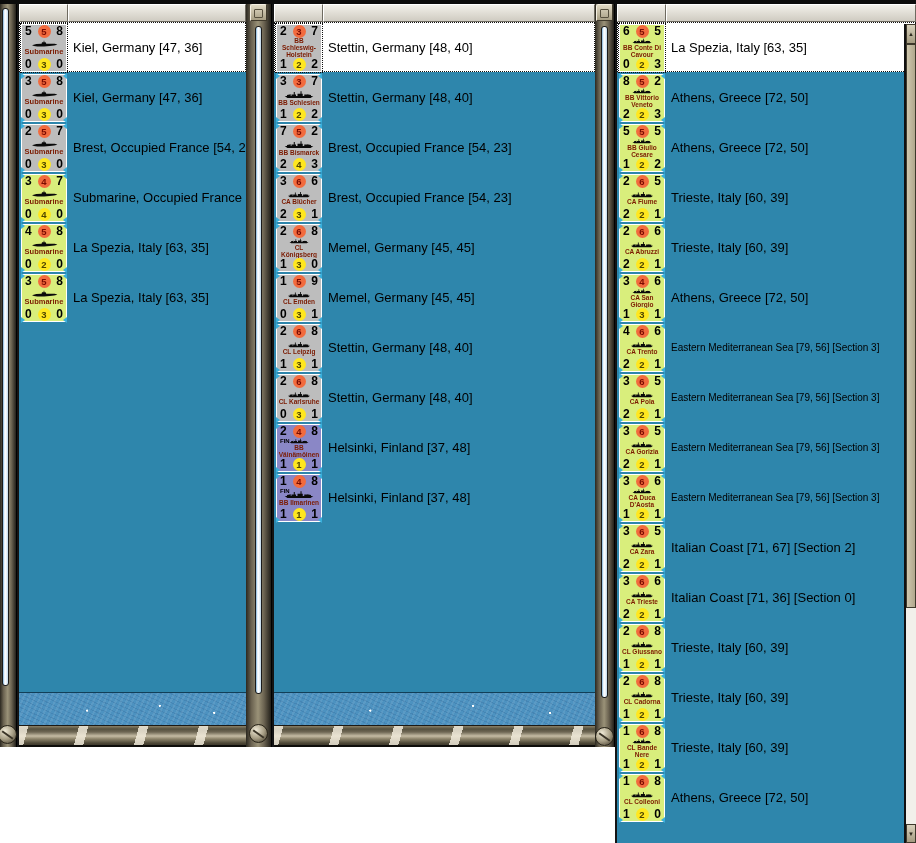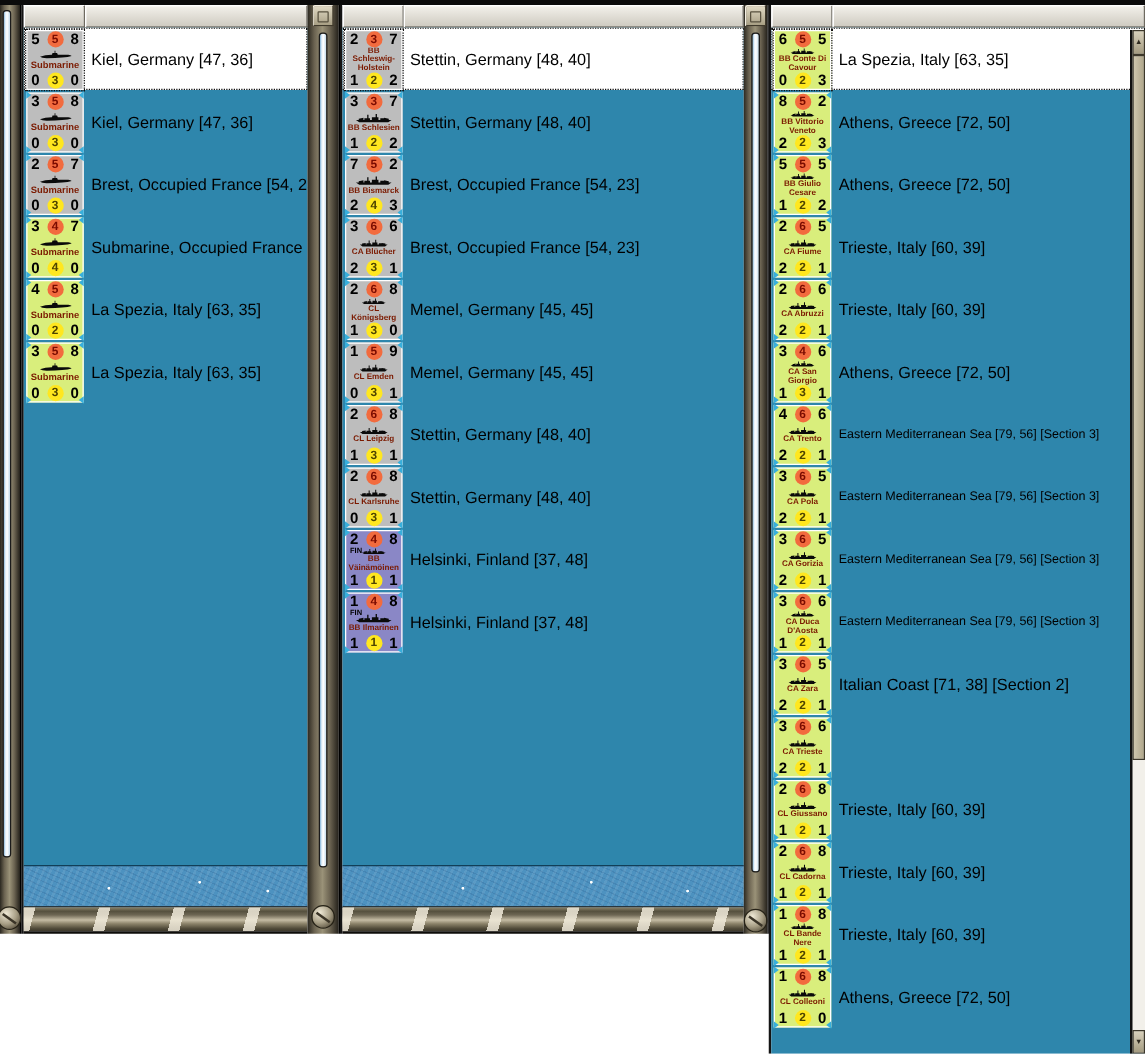--- a/index.html
+++ b/index.html
@@ -1004,21 +1004,21 @@
         <div class="uname">CA Zara</div>
       </div>
       <div class="crow">
         <span class="bl-v">2</span>
         <span class="circle b">
                   <span class="bc-v">2</span>
                 </span>
         <span class="br-v">1</span>
       </div>
     </div>
-    <div class="loc">Italian Coast [71, 38] [Section 2]</div>
+    <div class="loc">Italian Coast [71, 67] [Section 2]</div>
   </div>
 
   <div class="row">
     <div class="counter ship" style="background: rgb(217, 238, 124);">
       <span class="cw tl"></span>
       <span class="cw tr"></span>
       <span class="cw bl"></span>
       <span class="cw br"></span>
       <span class="fin"></span>
       <div class="crow">
@@ -1036,20 +1036,21 @@
         <div class="uname">CA Trieste</div>
       </div>
       <div class="crow">
         <span class="bl-v">2</span>
         <span class="circle b">
                   <span class="bc-v">2</span>
                 </span>
         <span class="br-v">1</span>
       </div>
     </div>
+    <div class="loc">Italian Coast [71, 36] [Section 0]</div>
   </div>
 
   <div class="row">
     <div class="counter ship" style="background: rgb(217, 238, 124);">
       <span class="cw tl"></span>
       <span class="cw tr"></span>
       <span class="cw bl"></span>
       <span class="cw br"></span>
       <span class="fin"></span>
       <div class="crow">

